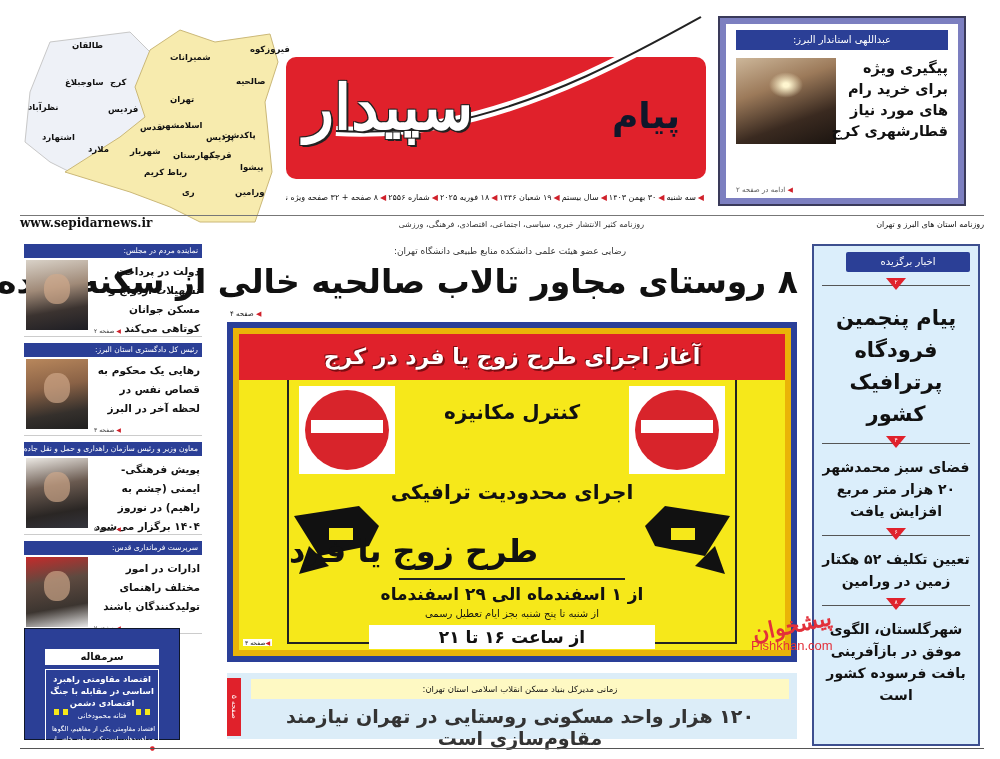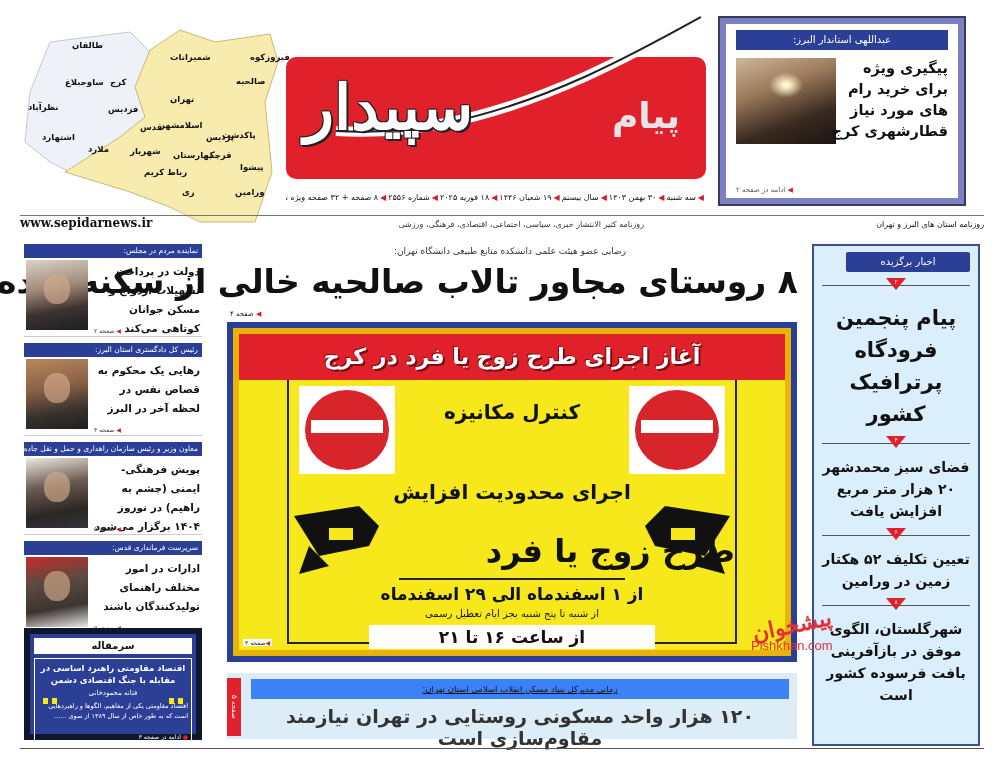--- a/index.html
+++ b/index.html
@@ -16,21 +16,21 @@
   .top-box-photo::after { content: ""; position: absolute; left: 30px; top: 12px; width: 40px; height: 30px; background: radial-gradient(#fff6d0 10%, transparent 60%); }
   .top-box-headline { position: absolute; right: 10px; top: 34px; width: 122px; font-weight: bold; font-size: 14.5px; line-height: 21px; text-align: right; }
   .top-box-lead { position: absolute; right: 10px; left: 8px; top: 128px; font-size: 8.5px; line-height: 13px; text-align: right; }
   .top-box-lead .bullet { color: #d0202a; }
   .top-box-more { position: absolute; left: 10px; bottom: 4px; font-size: 7px; color: #555; }
   .top-box-more .tri { color: #d0202a; }
 
   .masthead { position: absolute; left: 286px; top: 57px; width: 420px; height: 122px;
     background: #e0212b; border-radius: 10px; overflow: visible; }
   .masthead-swash { position: absolute; left: 10px; top: -44px; width: 410px; height: 170px; }
-  .masthead-payam { position: absolute; right: 26px; top: 38px; color: #e5e5e5; font-size: 36px; font-weight: bold; }
+  .masthead-payam { position: absolute; right: 26px; top: 38px; color: #0f172a; font-size: 36px; font-weight: bold; }
   .masthead-title { position: absolute; left: 18px; top: 14px; color: #fff; font-size: 62px; font-weight: bold; letter-spacing: -2px;
     text-shadow: 2px 2px 0 #222, -1px -1px 0 #222, 1px -1px 0 #222, -1px 1px 0 #222; font-family: "DejaVu Serif", serif; }
   .date-strip { position: absolute; left: 286px; top: 193px; width: 420px; font-size: 8px; white-space: nowrap; text-align: right; overflow: hidden; }
   .date-strip .sep { color: #d0202a; margin: 0 2px; }
 
   .map { position: absolute; left: 10px; top: 22px; width: 280px; height: 210px; }
   .map-label { position: absolute; font-size: 8.5px; font-weight: bold; white-space: nowrap; }
 
   .rule-bar { position: absolute; left: 20px; top: 215px; width: 964px; height: 18px; border-top: 1px solid #777; }
   .rule-bar .r { position: absolute; right: 0; top: 4px; font-size: 8px; }
@@ -60,50 +60,50 @@
   .sign-bar { background: #e0212b; height: 46px; text-align: center; line-height: 46px; color: #fff; font-weight: bold; font-size: 22px;
     text-shadow: 2px 2px 0 #7a0d12, -1px -1px 0 #7a0d12; }
   .sign-body { position: absolute; left: 6px; right: 6px; top: 52px; bottom: 6px; background: #f6e81a; }
   .sign-inner { position: absolute; left: 48px; right: 48px; top: 0; bottom: 6px; border-left: 2px solid #222; border-right: 2px solid #222; border-bottom: 2px solid #222; padding-left: 40px; }
   .no-entry { position: absolute; top: 6px; width: 96px; height: 88px; background: #fff; }
   .no-entry .disc { position: absolute; left: 6px; top: 4px; width: 84px; height: 80px; border-radius: 50%; background: #d8242b; }
   .no-entry .barw { position: absolute; left: 12px; right: 12px; top: 34px; height: 13px; background: #fff; }
   .sign-t1 { position: absolute; left: 0; right: 0; top: 20px; text-align: center; font-size: 20px; font-weight: bold; }
   .sign-t2 { position: absolute; left: 0; right: 0; top: 100px; text-align: center; font-size: 20px; font-weight: bold; letter-spacing: 6px; }
   .camera { position: absolute; top: 126px; width: 110px; height: 70px; }
-  .sign-t3 { position: absolute; left: 0; right: 0; top: 152px; text-align: right; font-size: 32px; font-weight: bold; }
+  .sign-t3 { position: absolute; left: 0; right: 0; top: 152px; text-align: left; font-size: 32px; font-weight: bold; }
   .sign-line { position: absolute; left: 110px; right: 110px; top: 198px; border-top: 2px solid #222; }
   .sign-t4 { position: absolute; left: 0; right: 0; top: 204px; text-align: center; font-size: 17px; font-weight: bold; }
   .sign-t5 { position: absolute; left: 0; right: 0; top: 228px; text-align: center; font-size: 10px; }
   .sign-white { position: absolute; left: 80px; right: 80px; top: 245px; height: 24px; background: #fff; text-align: center; font-size: 17px; font-weight: bold; line-height: 24px; }
   .sign-pageref { position: absolute; left: 4px; bottom: 4px; font-size: 6px; background: #fff; padding: 0 2px; }
   .watermark { position: absolute; left: 462px; top: 232px; color: #e3303a; text-align: center; }
   .watermark .fa { font-size: 22px; font-weight: bold; font-family: "DejaVu Serif", serif; transform: rotate(-12deg); display: block; }
   .watermark .en { font-size: 13px; direction: ltr; display: block; font-family: "Liberation Sans", sans-serif; }
 
   .bottom-lead { position: absolute; left: 227px; top: 673px; width: 570px; height: 66px; background: #dcedf8; }
   .bottom-tab { position: absolute; left: 0; top: 5px; width: 14px; height: 58px; background: #e0212b; color: #fff; font-size: 7px;
     writing-mode: vertical-rl; text-align: center; line-height: 14px; }
-  .bottom-kicker { position: absolute; left: 24px; right: 8px; top: 6px; height: 20px; background: #3b82f6; font-size: 8.5px; text-align: center; line-height: 20px; text-decoration: underline; }
+  .bottom-kicker { position: absolute; left: 24px; right: 8px; top: 6px; height: 20px; background: #fef9c3; font-size: 8.5px; text-align: center; line-height: 20px; }
   .bottom-headline { position: absolute; left: 24px; right: 8px; top: 32px; text-align: center; font-size: 19px; font-weight: bold; color: #333; }
 
   
   .left-col { position: absolute; left: 24px; top: 244px; width: 178px; }
   .left-item { position: relative; height: 93px; margin-bottom: 6px; border-bottom: 1px solid #ccc; }
   .left-kicker { background: #2b3f96; color: #fff; font-size: 7.5px; height: 14px; line-height: 14px; padding-right: 4px; text-align: right; white-space: nowrap; overflow: hidden; }
   .left-photo { position: absolute; left: 2px; top: 16px; width: 62px; height: 70px; }
   .left-photo.p1 { background: linear-gradient(170deg, #d9d2c8 0%, #a08a78 40%, #3b3330 70%, #1e1e24 100%); }
   .left-photo.p2 { background: linear-gradient(170deg, #b8875c 0%, #8a6246 40%, #35302c 75%, #202020 100%); }
   .left-photo.p3 { background: linear-gradient(170deg, #ece9e4 0%, #6a5a50 40%, #2a2624 75%, #34343c 100%); }
   .left-photo.p4 { background: linear-gradient(170deg, #c52b2b 0%, #5e4a40 35%, #3c3530 70%, #e8e8e8 100%); }
   .left-photo::after { content: ""; position: absolute; left: 18px; top: 14px; width: 26px; height: 30px; border-radius: 45%; background: rgba(210,170,140,0.65); }
   .left-text { position: absolute; right: 2px; top: 18px; width: 108px; font-size: 10.5px; font-weight: bold; line-height: 19px; text-align: right; }
   .pageref { position: absolute; left: 70px; bottom: 2px; font-size: 6px; color: #333; }
 
-  .editorial { position: absolute; left: 24px; top: 628px; width: 178px; height: 112px; background: #2b3f96; padding: 4px; border: 6px solid #0f172a; }
+  .editorial { position: absolute; left: 24px; top: 628px; width: 156px; height: 112px; background: #2b3f96; padding: 20px; border: 1px solid #0f172a; }
   .editorial-title { background: #fff; height: 16px; text-align: center; font-size: 10px; font-weight: bold; line-height: 16px; }
   .editorial-box { border: 1px solid #fff; margin-top: 4px; height: 84px; padding: 3px; color: #fff; text-align: center; position: relative; }
   .editorial-headline { font-size: 8.5px; font-weight: bold; line-height: 12px; }
   .editorial-author { font-size: 7px; margin-top: 3px; }
   .ed-dots { position: absolute; top: 30px; }
   .ed-dots span { display: inline-block; width: 5px; height: 6px; background: #f6e81a; margin: 0 2px; }
   .editorial-body { font-size: 6.5px; line-height: 10px; text-align: right; margin-top: 4px; }
   .editorial-more { position: absolute; right: 3px; bottom: 1px; font-size: 6px; }
   .editorial-more .tri { color: #e0212b; }
 
@@ -120,21 +120,21 @@
 </div>
 <div id="map-labels">
     <span class="map-label" style="left: 72px; top: 40px;">طالقان</span>
     <span class="map-label" style="left: 65px; top: 77px;">ساوجبلاغ</span>
     <span class="map-label" style="left: 110px; top: 77px;">کرج</span>
     <span class="map-label" style="left: 28px; top: 102px;">نظرآباد</span>
     <span class="map-label" style="left: 108px; top: 104px;">فردیس</span>
     <span class="map-label" style="left: 42px; top: 132px;">اشتهارد</span>
     <span class="map-label" style="left: 88px; top: 144px;">ملارد</span>
     <span class="map-label" style="left: 170px; top: 52px;">شمیرانات</span>
-    <span class="map-label" style="left: 250px; top: 52px;">فیروزکوه</span>
+    <span class="map-label" style="left: 250px; top: 44px;">فیروزکوه</span>
     <span class="map-label" style="left: 236px; top: 76px;">صالحیه</span>
     <span class="map-label" style="left: 206px; top: 100px; margin-top: 32px;">پردیس</span>
     <span class="map-label" style="left: 170px; top: 94px;">تهران</span>
     <span class="map-label" style="left: 140px; top: 122px;">قدس</span>
     <span class="map-label" style="left: 160px; top: 120px;">اسلامشهر</span>
     <span class="map-label" style="left: 222px; top: 130px; text-align: center;">پاکدشت</span>
     <span class="map-label" style="left: 130px; top: 146px;">شهریار</span>
     <span class="map-label" style="left: 173px; top: 150px;">بهارستان</span>
     <span class="map-label" style="left: 206px; top: 150px;">قرچک</span>
     <span class="map-label" style="left: 144px; top: 167px;">رباط کریم</span>
@@ -203,21 +203,21 @@
       <div class="sign-inner">
         <div class="no-entry" style="left:10px">
             <div class="disc"></div>
             <div class="barw"></div>
           </div>
         <div class="no-entry" style="right:10px">
             <div class="disc"></div>
             <div class="barw"></div>
           </div>
         <div class="sign-t1">کنترل مکانیزه</div>
-        <div class="sign-t2">اجرای محدودیت افزایش</div>
+        <div class="sign-t2">اجرای محدودیت ترافیکی</div>
         <svg class="camera" style="left:0" viewBox="0 0 110 70">
           <path d="M5 10 L70 0 L90 20 L80 40 L30 50 Z" fill="#111"></path>
             <path d="M20 40 L40 60 L10 68 Z" fill="#111"></path>
             <rect x="40" y="22" width="24" height="12" fill="#f6e81a"></rect>
         </svg>
         <svg class="camera" style="right:0" viewBox="0 0 110 70">
           <path d="M105 10 L40 0 L20 20 L30 40 L80 50 Z" fill="#111"></path>
             <path d="M90 40 L70 60 L100 68 Z" fill="#111"></path>
             <rect x="46" y="22" width="24" height="12" fill="#f6e81a"></rect>
         </svg>

